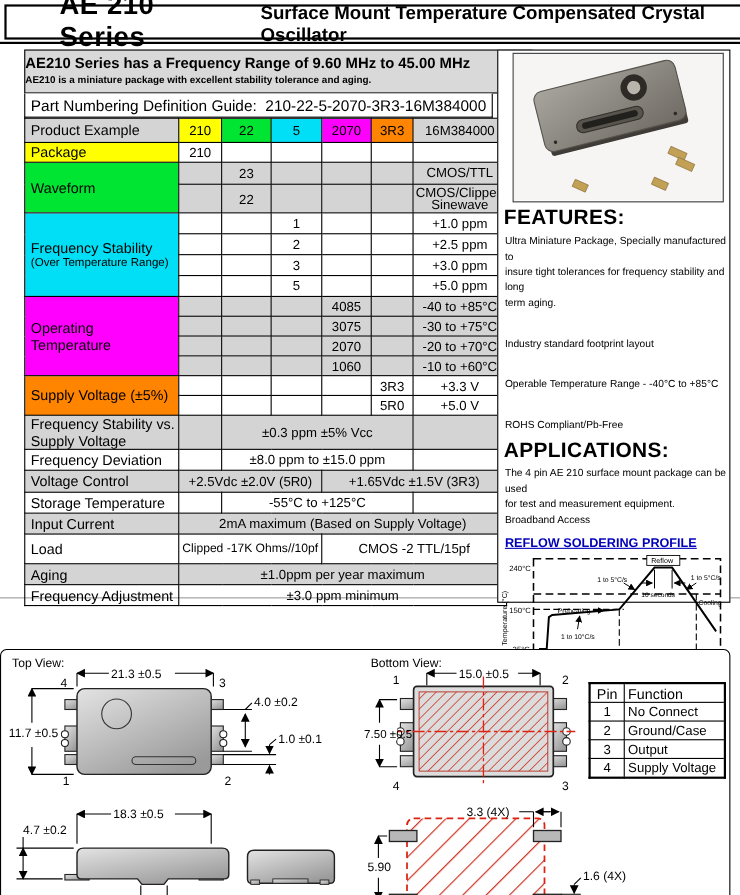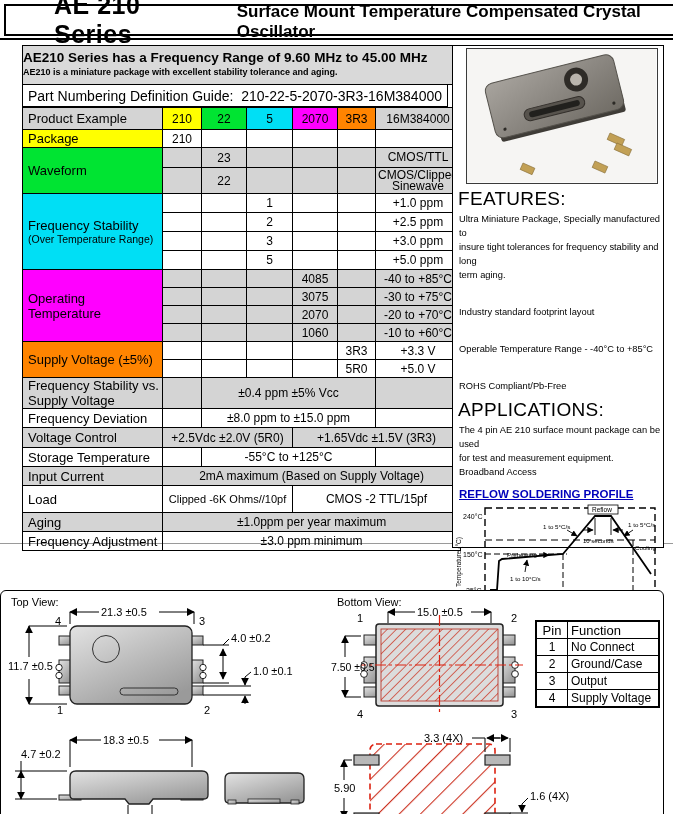--- a/index.html
+++ b/index.html
@@ -26,21 +26,21 @@
   .bg-yellow{background:#ffff00;}
   .bg-green{background:#00e432;}
   .bg-cyan{background:#00dff5;}
   .bg-magenta{background:#ff00ff;}
   .bg-orange{background:#ff8400;}
   .small-sub{font-size:10.5px;}
   .cell-sm{font-size:10.5px;line-height:11px;}
   
   .right-panel{position:absolute;left:452px;top:45px;width:212px;height:503px;border:1.5px solid #000;box-sizing:border-box;background:#fff;}
   .photo-frame{margin:2px 2px 4px 13px;width:192px;height:136px;border:1.5px solid #3a3a3a;box-sizing:border-box;background:#fbfbfb;}
-  .feat-head{font-size:19px;font-weight:normal;margin:3px 0 2px 5px;letter-spacing:.3px;}
+  .feat-head{font-size:19px;font-weight:bold;margin:3px 0 2px 5px;letter-spacing:.3px;}
   .feat-line{font-size:9.3px;margin-left:6px;line-height:14px;}
   .feat-gap{margin-top:23px;}
   .reflow-head{font-size:11.5px;font-weight:bold;color:#0000bb;text-decoration:underline;margin:9px 0 2px 6px;}
   
   .bottom-box{position:absolute;left:0;top:552px;width:664px;height:258px;border:1.5px solid #000;
               border-radius:6px;box-sizing:border-box;background:#fff;margin-top:38px;}
   .divider{position:absolute;left:0;top:543px;width:673px;height:1px;background:#9a9a9a;}
   .abs{position:absolute;}
   .land-title{font-size:11px;}
   .units-note{font-size:11px;}
@@ -197,21 +197,21 @@
     <td></td>
         <td></td>
         <td></td>
         <td></td>
     <td>5R0</td>
     <td>+5.0 V</td>
   </tr>
   <tr style="height:30px">
     <td class="lbl bg-gray">Frequency Stability vs. Supply Voltage</td>
     <td class="bg-gray"></td>
-    <td class="bg-gray" colspan="4">±0.4 ppm ±5% Vcc</td>
+    <td class="bg-gray" colspan="4">±0.3 ppm ±5% Vcc</td>
     <td class="bg-gray"></td>
   </tr>
   <tr style="height:19px">
     <td class="lbl">Frequency Deviation</td>
     <td></td>
     <td colspan="4">±8.0 ppm to ±15.0 ppm</td>
     <td></td>
   </tr>
   <tr style="height:20px">
     <td class="lbl bg-gray">Voltage Control</td>
@@ -223,21 +223,21 @@
     <td></td>
     <td colspan="4">-55°C to +125°C</td>
     <td></td>
   </tr>
   <tr style="height:19px">
     <td class="lbl bg-gray">Input  Current</td>
     <td class="bg-gray" colspan="6">2mA maximum (Based on Supply Voltage)</td>
   </tr>
   <tr style="height:27px">
     <td class="lbl">Load</td>
-    <td colspan="3" style="font-size:11px">Clipped -6K Ohms//10pf</td>
+    <td colspan="3" style="font-size:11px">Clipped -17K Ohms//10pf</td>
     <td colspan="3">CMOS -2 TTL/15pf</td>
   </tr>
   <tr style="height:19px">
     <td class="lbl bg-gray">Aging</td>
     <td class="bg-gray" colspan="6">±1.0ppm per year maximum</td>
   </tr>
   <tr style="height:19px">
     <td class="lbl">Frequency Adjustment</td>
     <td colspan="6">±3.0 ppm minimum</td>
   </tr>

